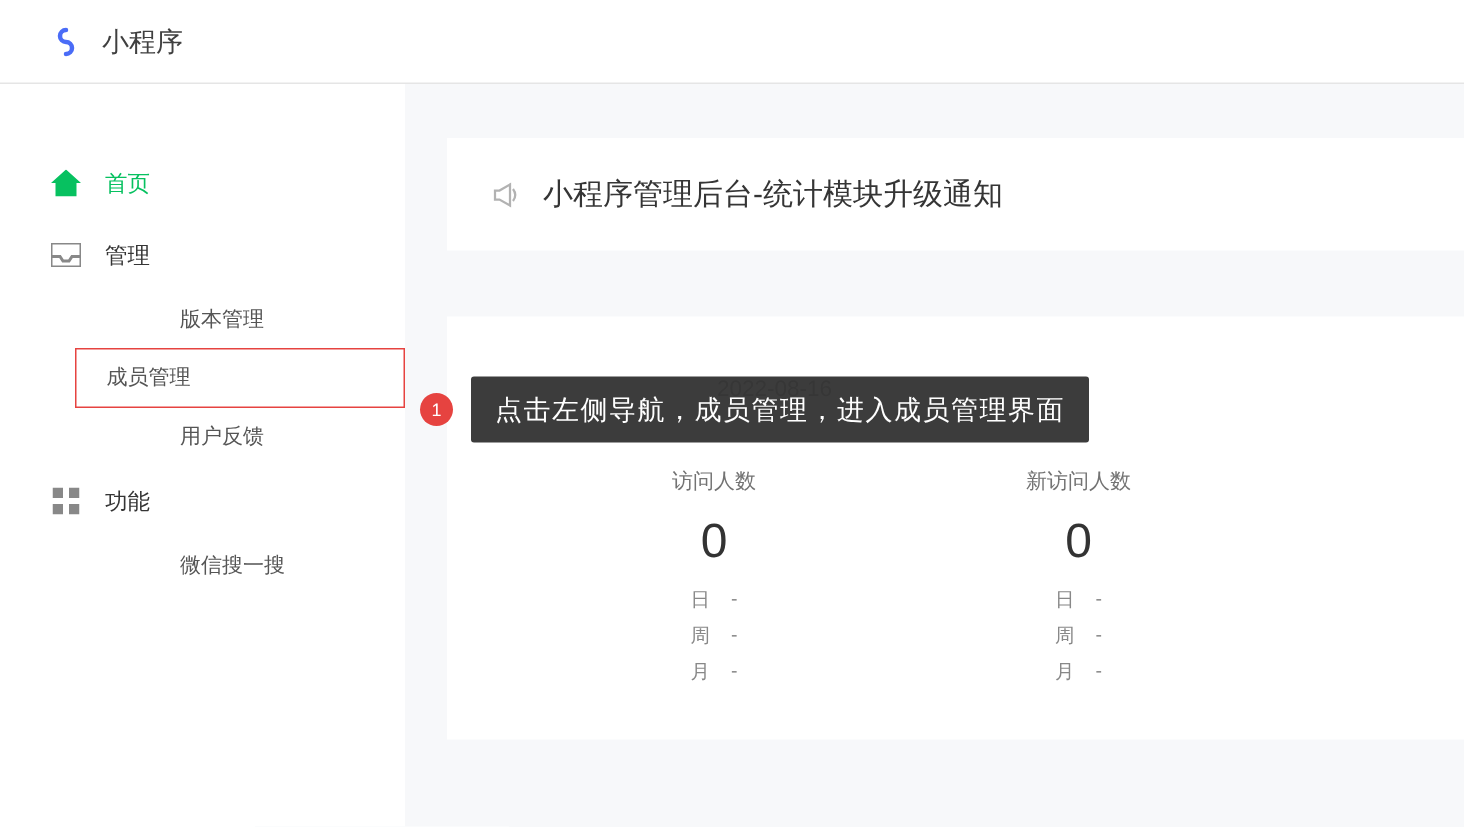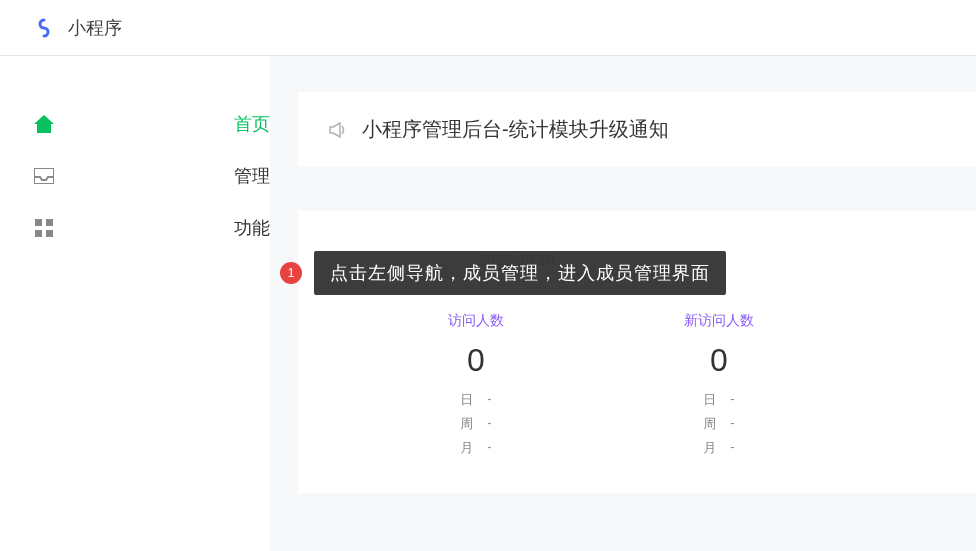--- a/index.html
+++ b/index.html
@@ -38,24 +38,23 @@
     }
     .sidebar {
       width: 270px;
       background: #fff;
       padding-top: 42px;
     }
     .nav-item {
       display: flex;
       align-items: center;
       padding: 14px 0 14px 34px;
-      font-size: 18px;
+      font-size: 15px;
       color: #353535;
       cursor: pointer;
-      justify-content: space-between;
     }
     .nav-item.active { color: #07c160; }
     .nav-icon {
       width: 20px;
       height: 20px;
       margin-right: 16px;
       display: flex;
       align-items: center;
       justify-content: center;
     }
@@ -103,21 +102,21 @@
       margin-bottom: 44px;
       position: relative;
     }
     .stats-date { margin-left: 150px; color: #888; }
     .stats-row {
       display: flex;
       gap: 180px;
       padding-left: 120px;
     }
     .stat-block .lbl {
-      color: #8b5cf6;
+      color: #737373;
       font-size: 14px;
       text-align: center;
       margin-bottom: 12px;
     }
     .stat-block .big {
       font-size: 32px;
       color: #333;
       text-align: center;
       margin-bottom: 12px;
     }
@@ -182,34 +181,40 @@
     </div>
 
     <div class="nav-item">
       <span class="nav-icon">
         <svg width="20" height="16" viewBox="0 0 20 16">
             <path d="M0 0 H20 V16 H0 Z M0 9 H6 L8 12 H12 L14 9 H20" fill="none" stroke="#888" stroke-width="2"></path>
           </svg>
       </span>
       <span>管理</span>
     </div>
+    <div class="nav-sub-wrapper">
+      <div class="nav-sub">版本管理</div>
+      <div class="nav-sub highlighted">成员管理</div>
+      <div class="nav-sub">用户反馈</div>
+    </div>
 
 
     <div class="nav-item">
       <span class="nav-icon">
         <svg width="18" height="18" viewBox="0 0 18 18" fill="#888">
             <rect x="0" y="0" width="7" height="7"></rect>
             <rect x="11" y="0" width="7" height="7"></rect>
             <rect x="0" y="11" width="7" height="7"></rect>
             <rect x="11" y="11" width="7" height="7"></rect>
           </svg>
       </span>
       <span>功能</span>
     </div>
     <div class="nav-sub-wrapper">
+      <div class="nav-sub">微信搜一搜</div>
     </div>
   </div>
 
   <div class="main">
     <div class="notice-card">
       <span class="announce-icon">
         <svg width="18" height="18" viewBox="0 0 18 18" fill="none" stroke="#b2b2b2" stroke-width="1.5">
             <path d="M2 6 V12 H5 L12 16 V2 L5 6 Z M14 5 Q17 9 14 13"></path>
           </svg>
       </span>

